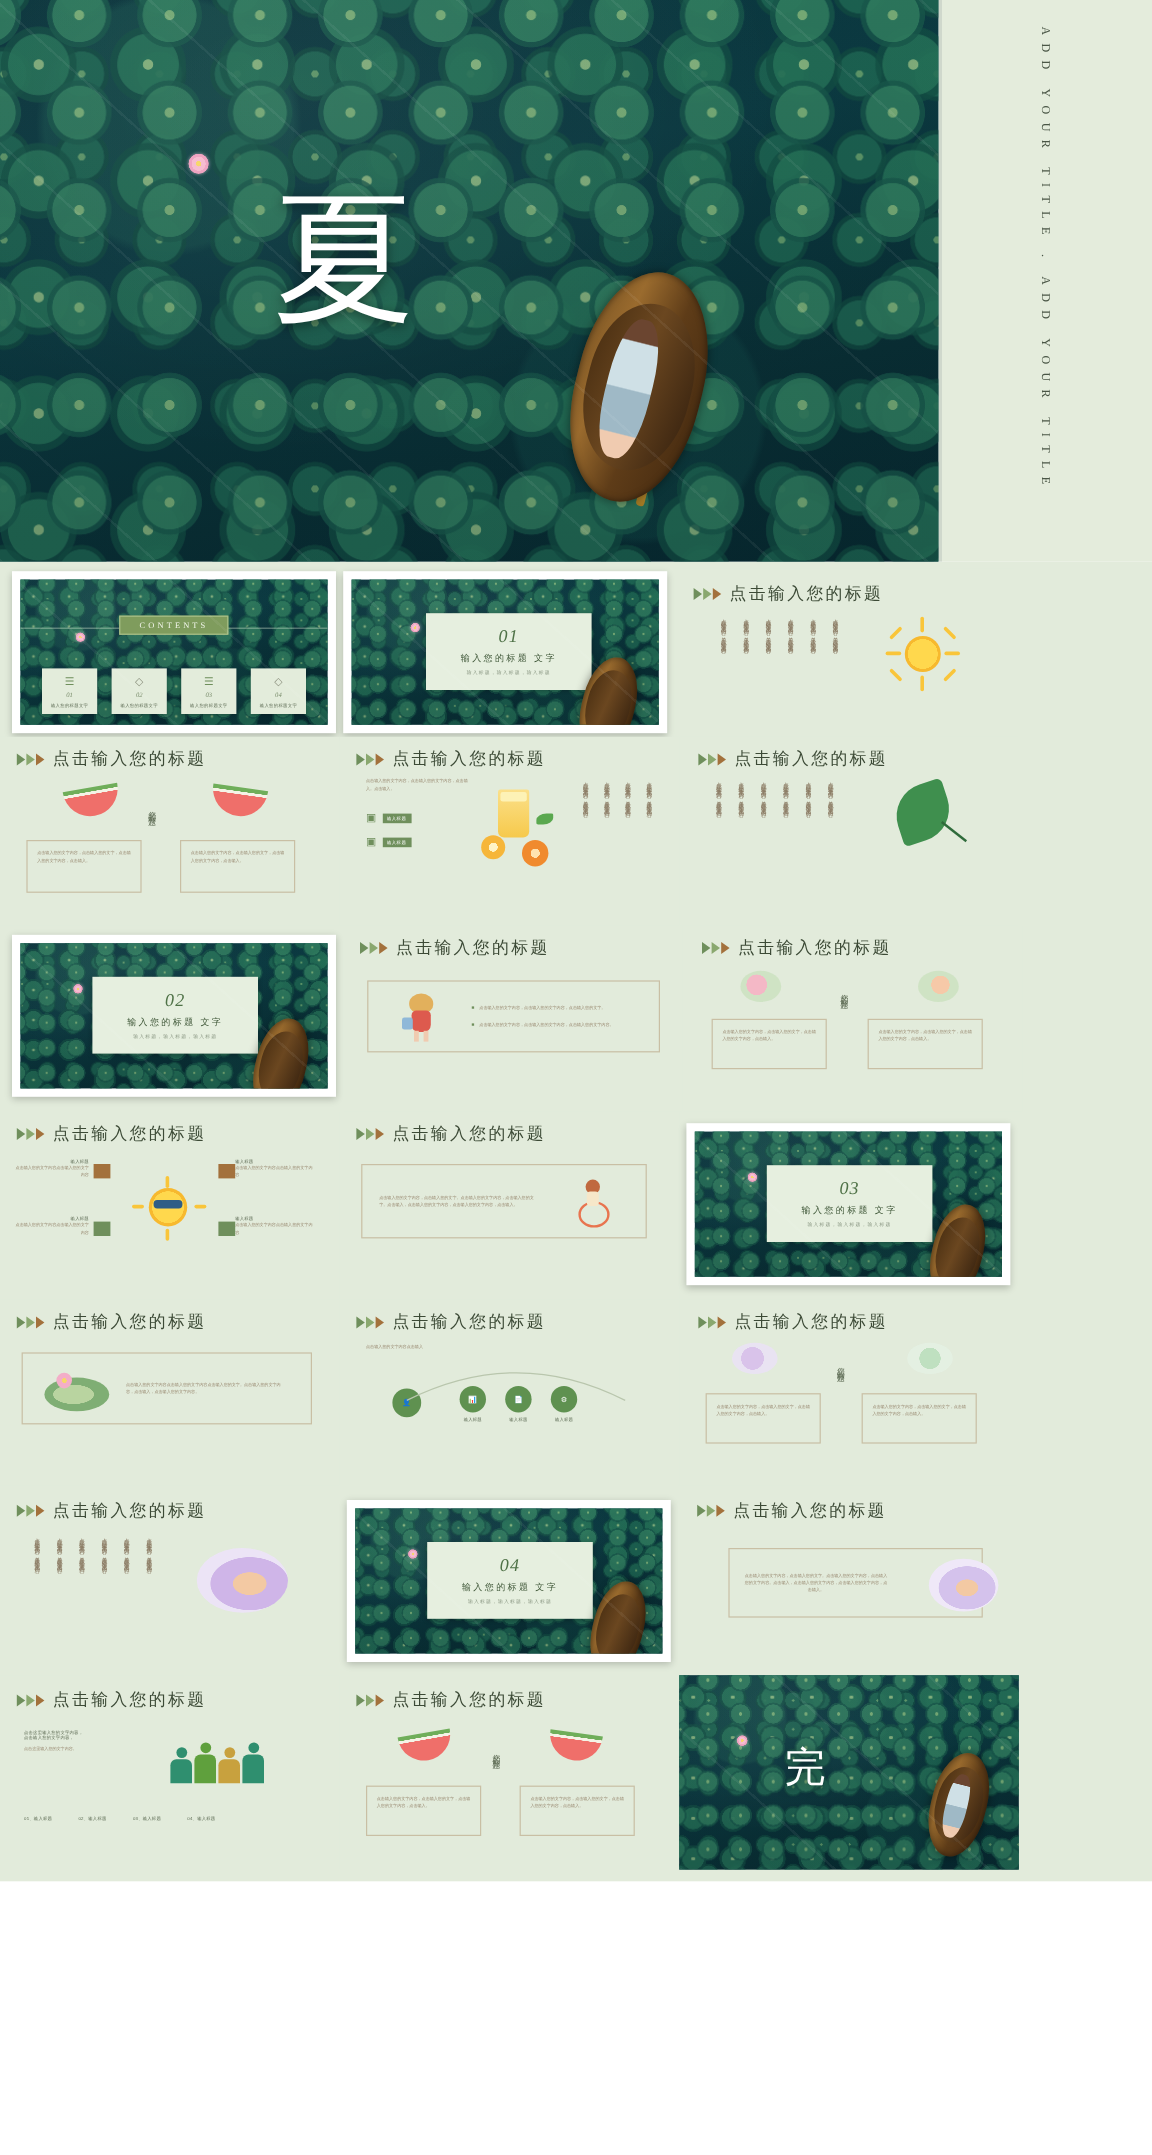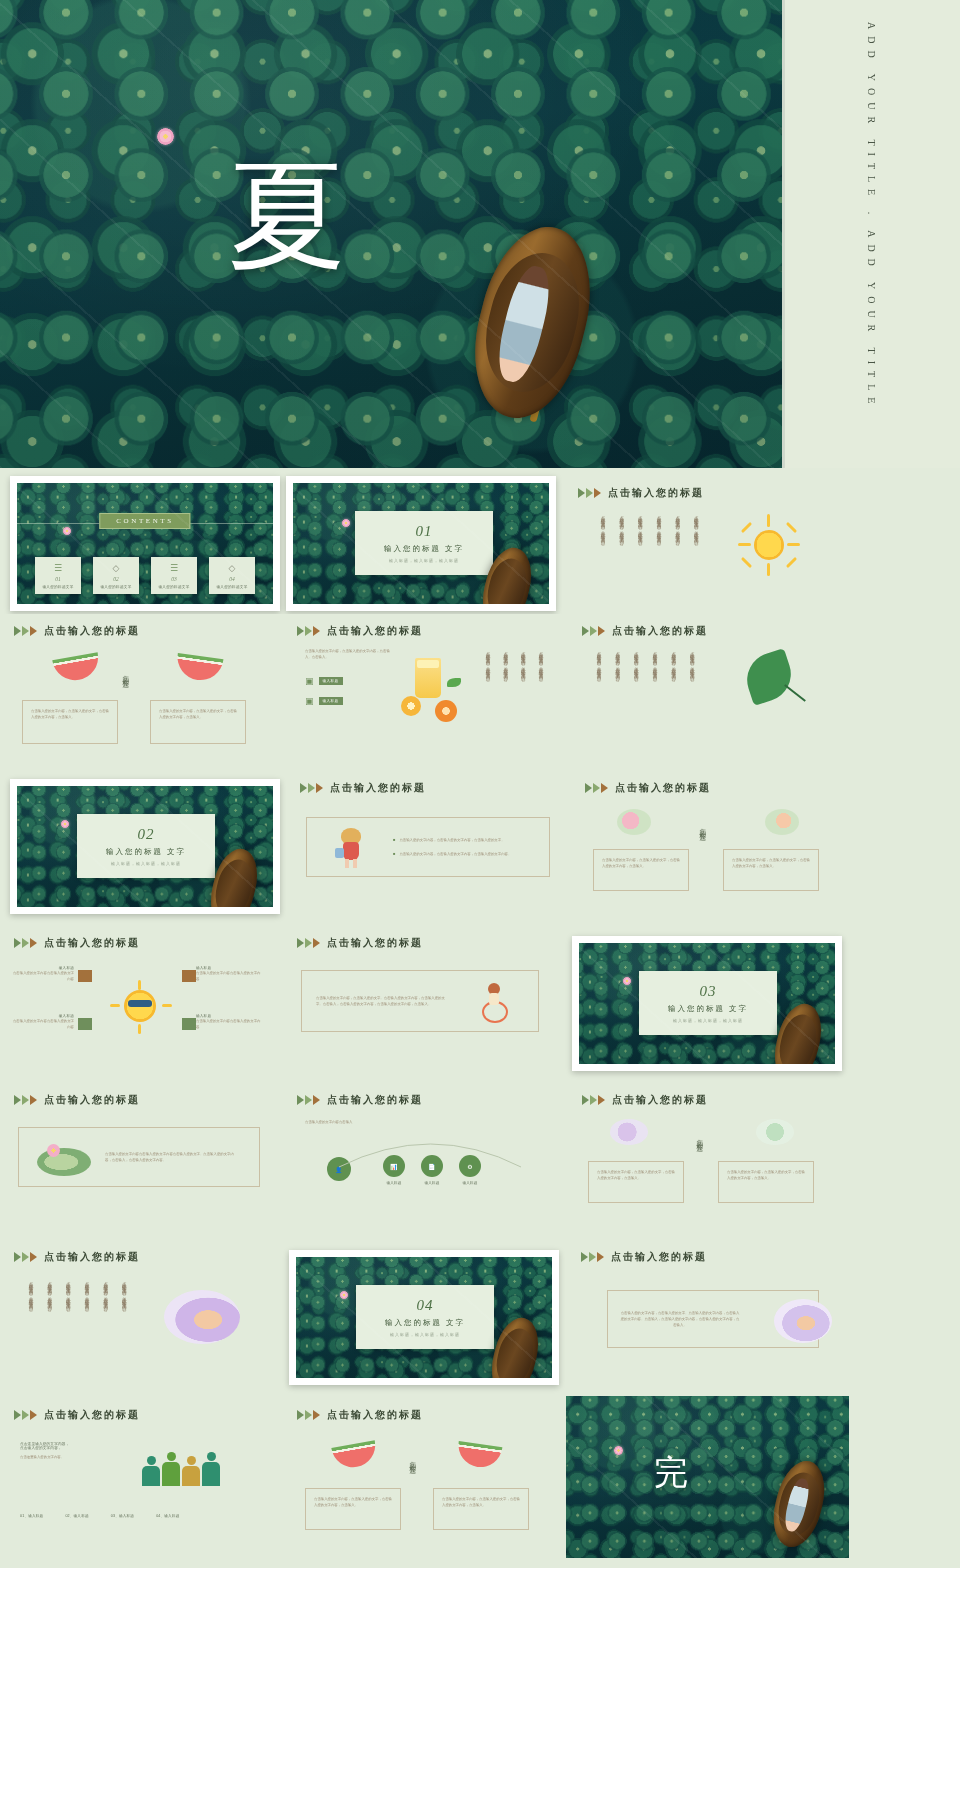--- a/index.html
+++ b/index.html
@@ -114,21 +114,21 @@
     display: inline-flex; align-items: center; gap: 1px;
   }
   .chev i {
     display: block; width: 0; height: 0;
     border-top: 5px solid transparent; border-bottom: 5px solid transparent;
     border-left: 7px solid #6f8f5c;
   }
   .chev i:nth-child(2) { border-left-color: #8aa86f; }
   .chev i:nth-child(3) { border-left-color: #a3713c; }
   .head-txt {
-    font-size: 10px; color: #3c4a36; letter-spacing: 2px; font-weight: bold;
+    font-size: 14px; color: #3c4a36; letter-spacing: 2px; font-weight: normal;
     font-family: "DejaVu Sans", sans-serif;
   }
   .vtxt {
     writing-mode: vertical-rl;
     font-size: 4.6px; line-height: 2.1; color: #8a7a63; letter-spacing: 1px;
   }
   .box-outline { border: 1px solid #c9bfa4; }
 
   
   .sec-card {

